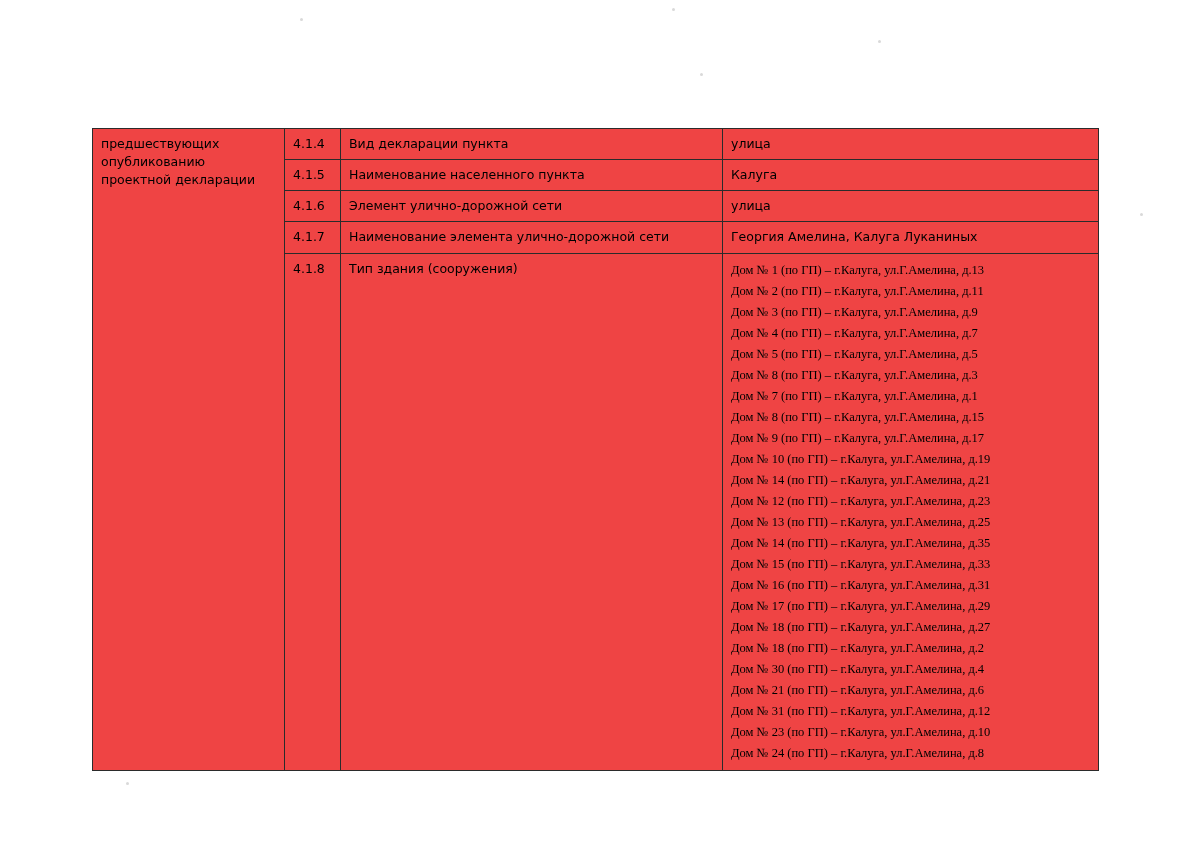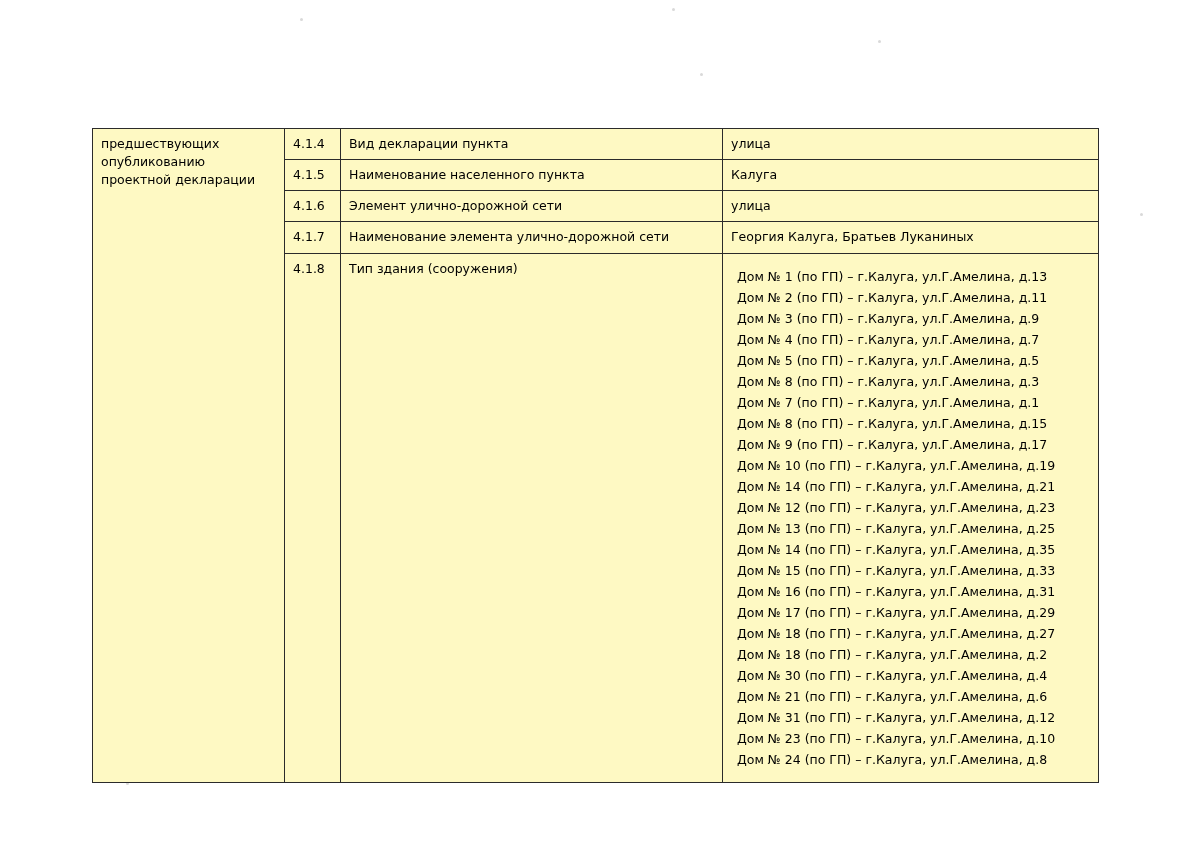--- a/index.html
+++ b/index.html
@@ -28,21 +28,21 @@
     width: 1006px;
     border-collapse: collapse;
     table-layout: fixed;
   }
   .doc-table td {
     border: 1px solid #2b2b2b;
     vertical-align: top;
     padding: 6px 8px 6px 8px;
     font-size: 12.5px;
     line-height: 1.45;
-    background: #fef9c3;
+    background: #ef4444;
   }
   .col-label { width: 192px; }
   .col-num   { width: 56px; }
   .col-name  { width: 382px; }
   .col-val   { width: 376px; }
 
   .cell-label {
     font-size: 13.5px;
     line-height: 1.62;
     padding-top: 8px;
@@ -54,23 +54,24 @@
   }
   .cell-name {
     font-size: 12.5px;
     padding-top: 8px;
   }
   .cell-val {
     font-size: 12.5px;
     padding-top: 8px;
   }
   .addr-list {
-    margin: 6px;
+    margin: 0;
     padding: 0;
     list-style: none;
+    font-family: Liberation Serif, serif;
   }
   .addr-list li {
     font-size: 12.5px;
     line-height: 1.68;
     white-space: nowrap;
   }
   
   .speck {
     position: absolute;
     background: #d9d9d9;
@@ -110,21 +111,21 @@
         <td class="cell-val">Калуга</td>
       </tr>
       <tr>
         <td class="cell-num">4.1.6</td>
         <td class="cell-name">Элемент улично-дорожной сети</td>
         <td class="cell-val">улица</td>
       </tr>
       <tr>
         <td class="cell-num">4.1.7</td>
         <td class="cell-name">Наименование элемента улично-дорожной сети</td>
-        <td class="cell-val">Георгия Калуга, Братьев Луканиных</td>
+        <td class="cell-val">Георгия Амелина, Калуга Луканиных</td>
       </tr>
       <tr>
         <td class="cell-num">4.1.8</td>
         <td class="cell-name">Тип здания (сооружения)</td>
         <td class="cell-val">
           <ul class="addr-list" id="building-list">
               <li>Дом № 1 (по ГП) – г.Калуга, ул.Г.Амелина, д.13</li>
               <li>Дом № 2 (по ГП) – г.Калуга, ул.Г.Амелина, д.11</li>
               <li>Дом № 3 (по ГП) – г.Калуга, ул.Г.Амелина, д.9</li>
               <li>Дом № 4 (по ГП) – г.Калуга, ул.Г.Амелина, д.7</li>

